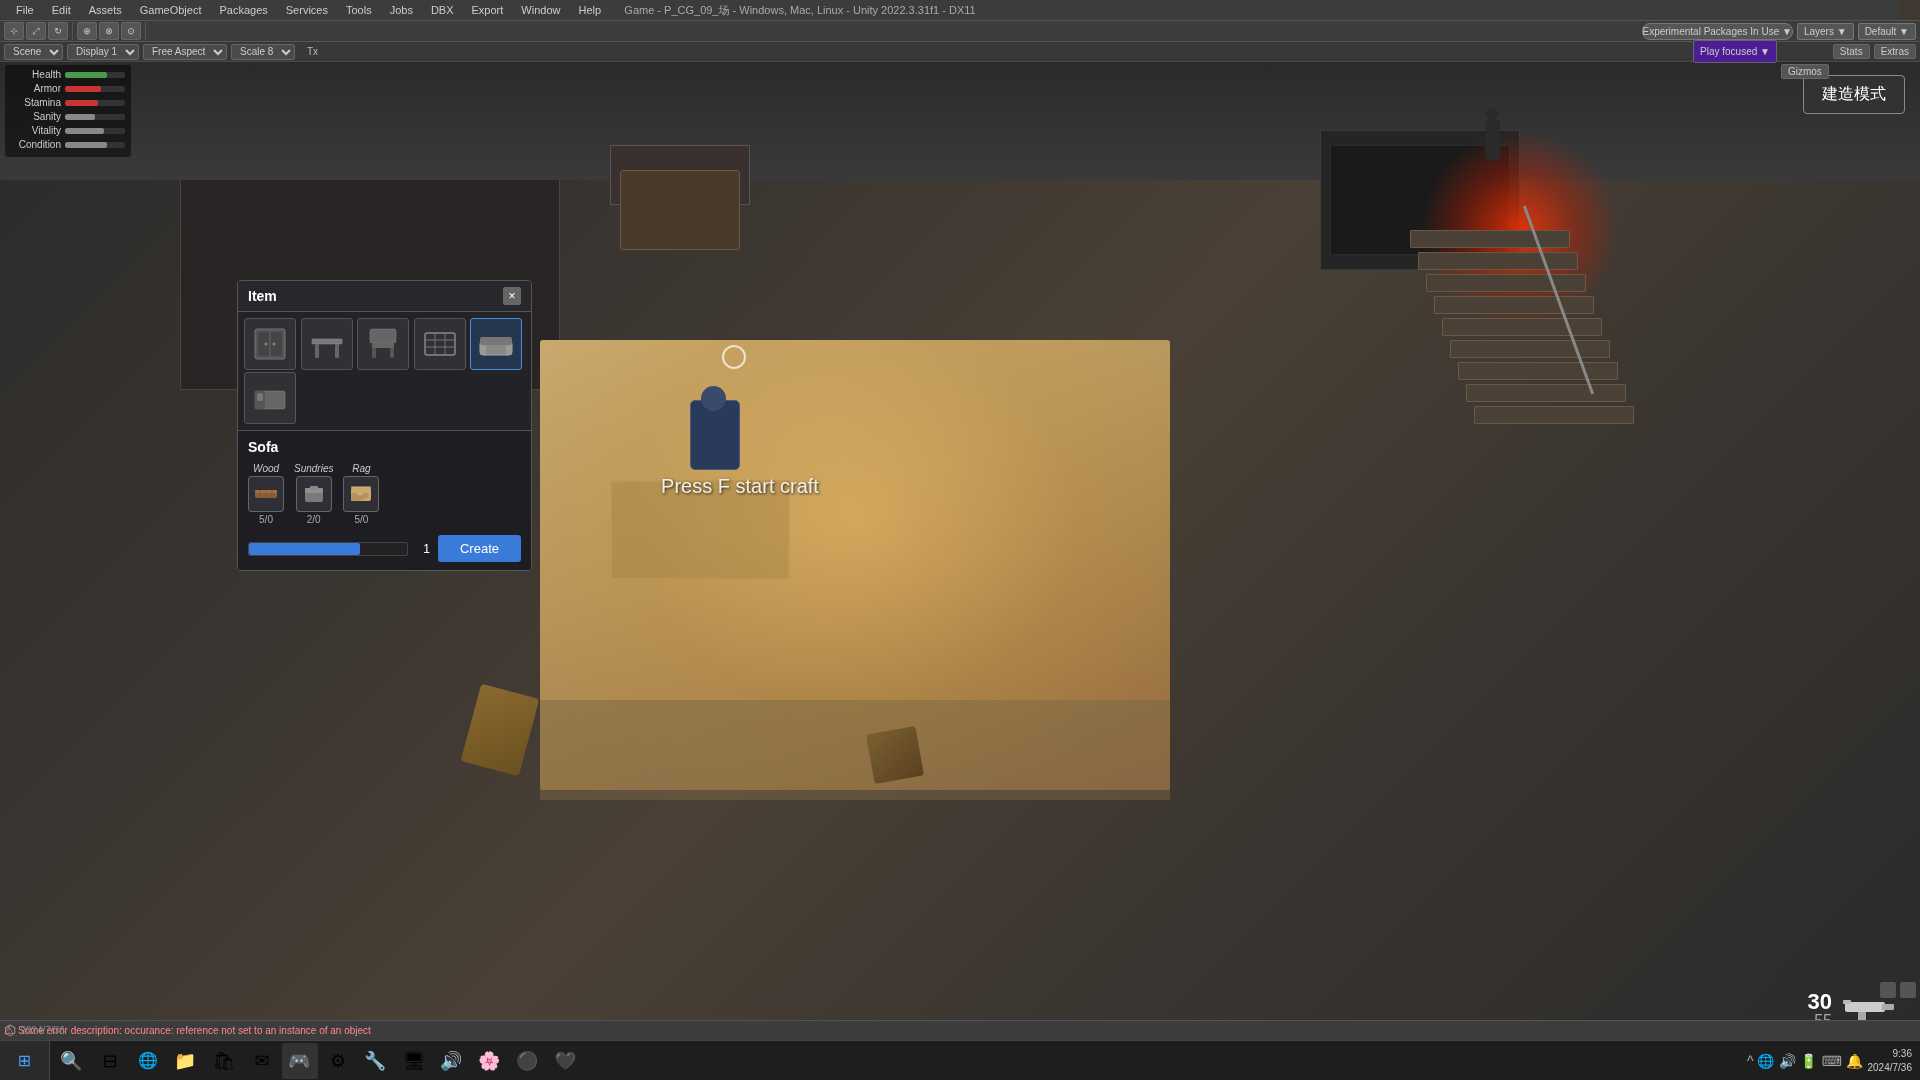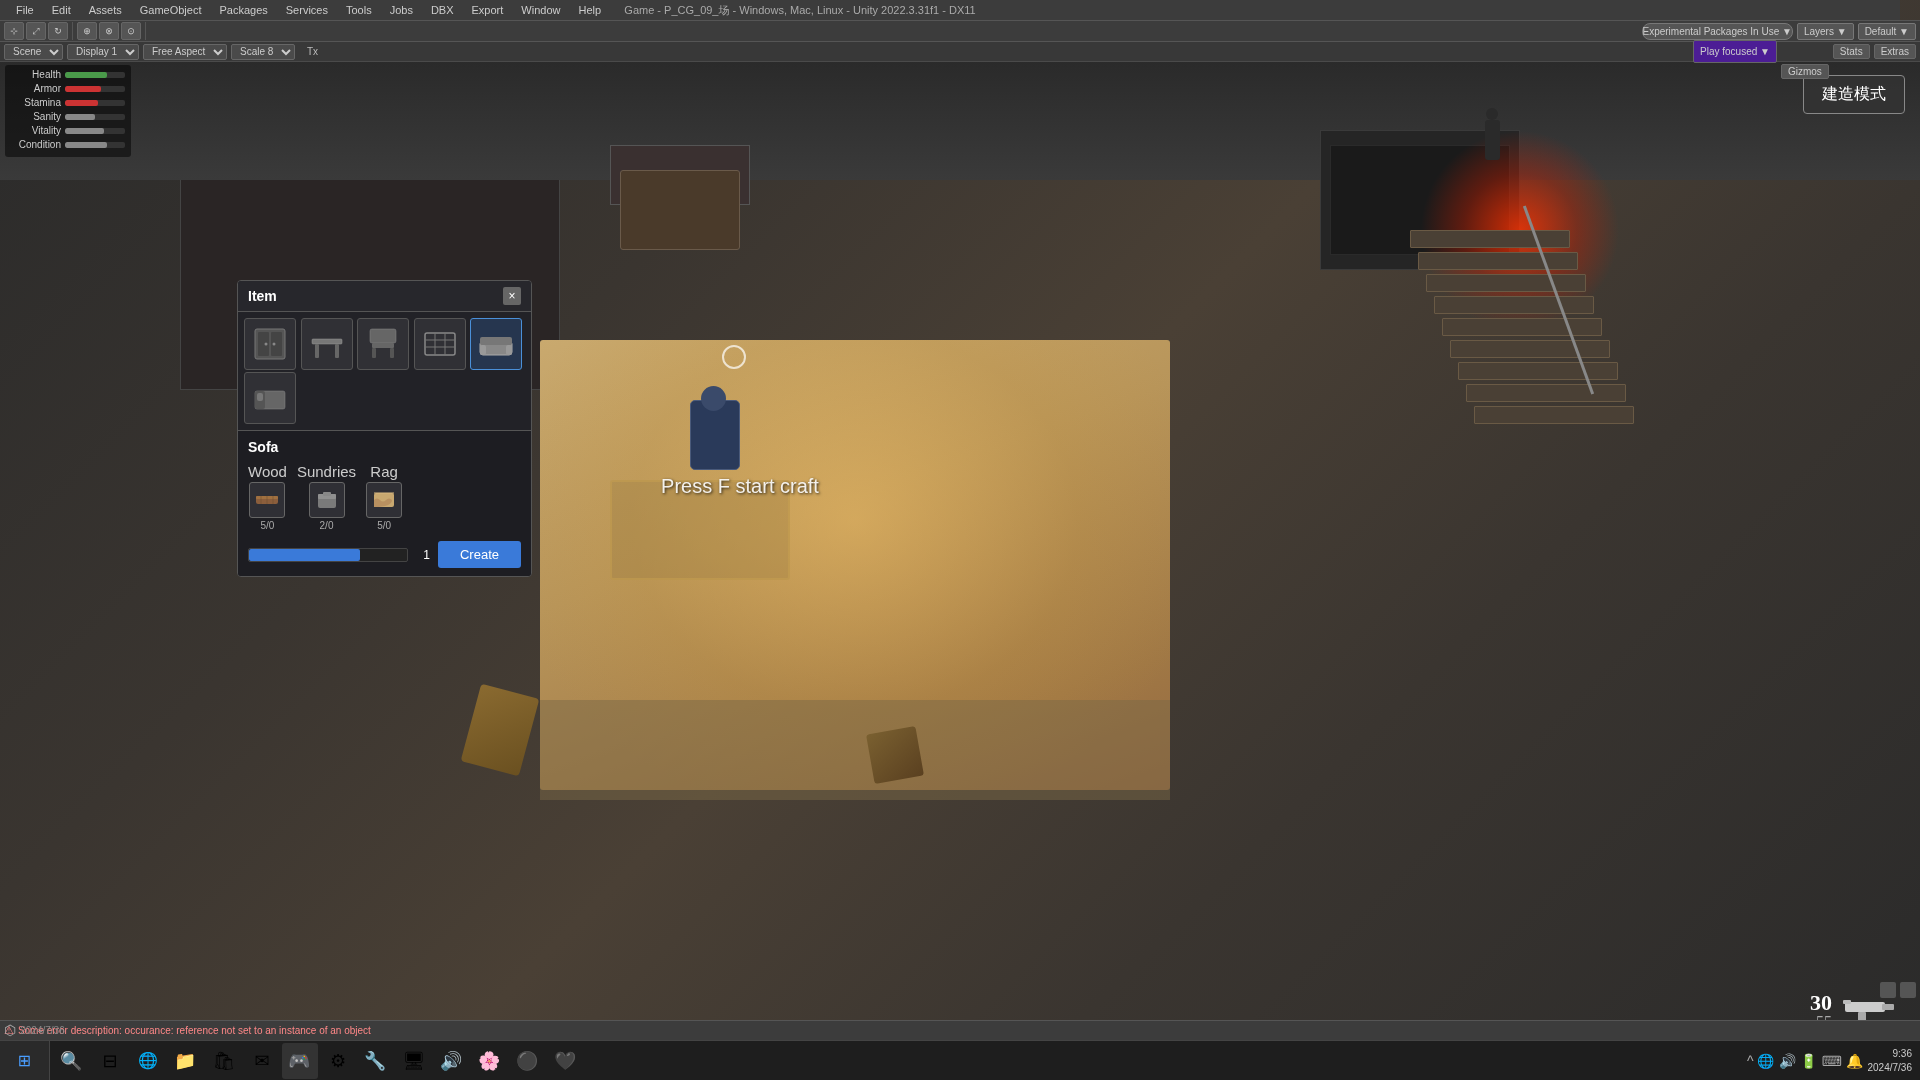--- a/index.html
+++ b/index.html
@@ -354,22 +354,23 @@
     }
 
     .material-item {
       display: flex;
       flex-direction: column;
       align-items: center;
       gap: 2px;
     }
 
     .material-label {
-      font-size: 15px;
+      font-size: 10px;
       color: #ccc;
+      font-style: italic;
     }
 
     .material-icon {
       width: 36px; height: 36px;
       background: rgba(50,50,55,0.9);
       border: 1px solid #666;
       border-radius: 3px;
       display: flex;
       align-items: center;
       justify-content: center;
@@ -419,23 +420,22 @@
       align-items: center;
       gap: 8px;
     }
 
     
     #ammo-display {
       position: absolute;
       bottom: 50px; right: 20px;
       z-index: 50;
       display: flex;
-      align-items: flex-end;
+      align-items: center;
       gap: 8px;
-      font-family: Liberation Serif, serif;
     }
 
     .ammo-numbers {
       text-align: right;
     }
 
     .ammo-current {
       font-size: 22px;
       color: #fff;
       font-weight: bold;

